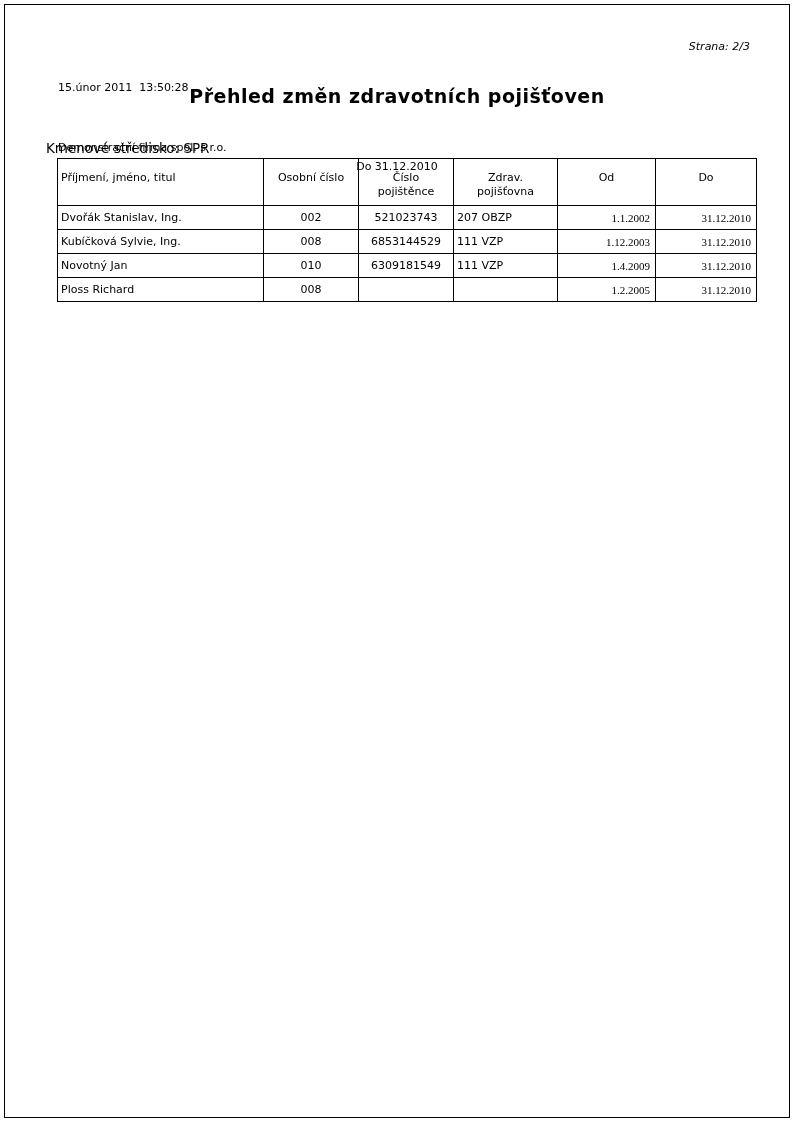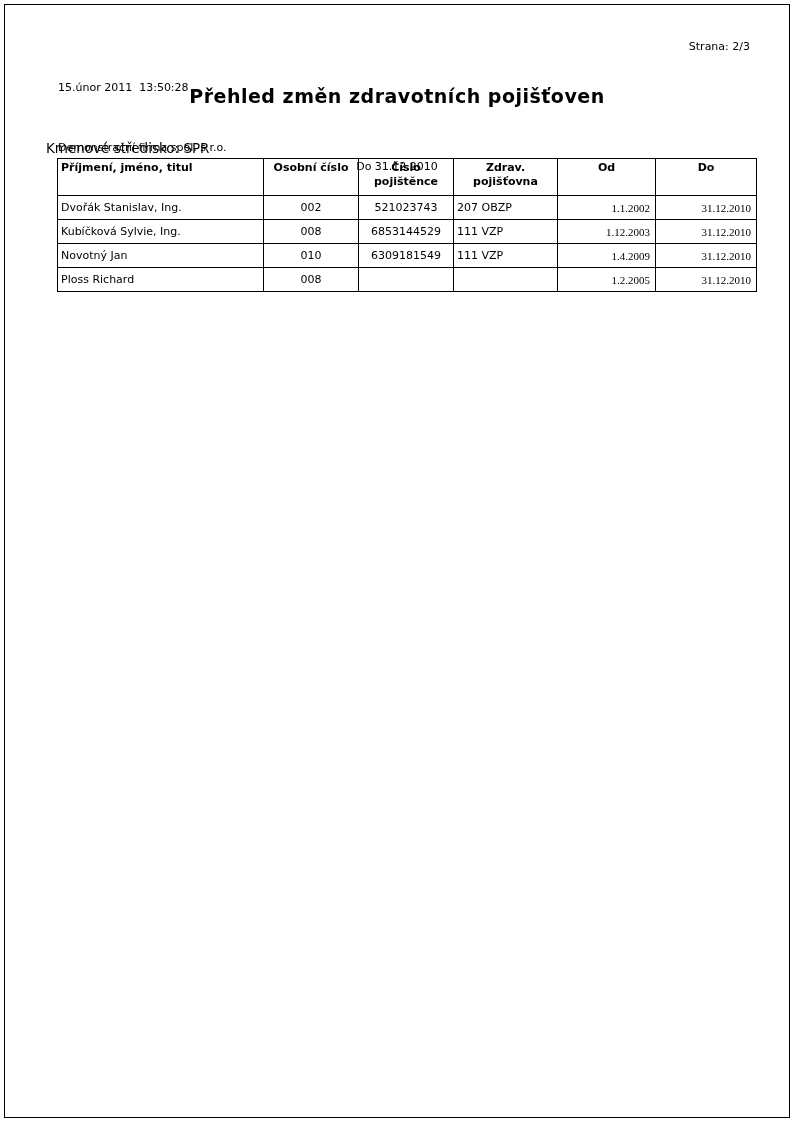--- a/index.html
+++ b/index.html
@@ -29,20 +29,21 @@
     line-height: 20px;
     white-space: pre;
   }
   .page-num {
     position: absolute;
     left: 57px;
     top: 40px;
     width: 693px;
     text-align: right;
     font-size: 11px;
+    font-style: italic;
   }
   .report-title {
     position: absolute;
     left: 0;
     top: 85px;
     width: 794px;
     text-align: center;
     font-size: 19px;
     font-weight: bold;
     letter-spacing: 0.5px;
@@ -70,23 +71,23 @@
     border-collapse: collapse;
     table-layout: fixed;
     font-size: 11px;
   }
   table.report th, table.report td {
     border: 1px solid #000000;
     overflow: hidden;
     padding: 0;
   }
   table.report th {
-    font-weight: bold;
+    font-weight: normal;
     vertical-align: top;
-    padding-top: 2px;
+    padding-top: 12px;
     height: 34px;
     line-height: 14px;
     text-align: center;
     white-space: pre-line;
   }
   table.report td {
     height: 23px;
     vertical-align: middle;
     white-space: nowrap;
   }

